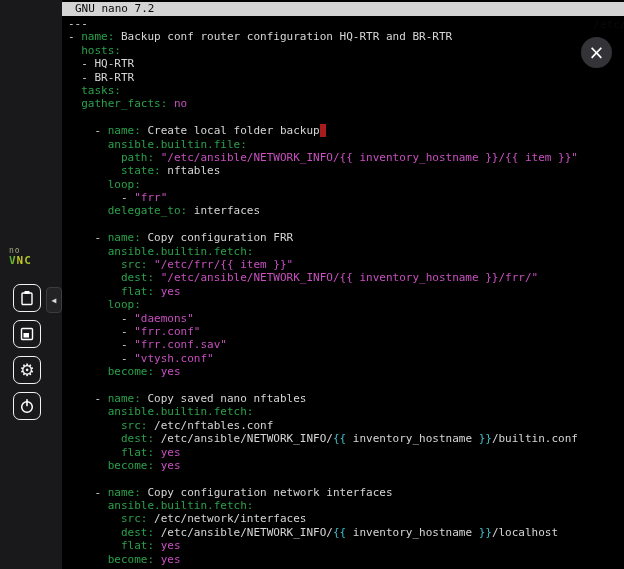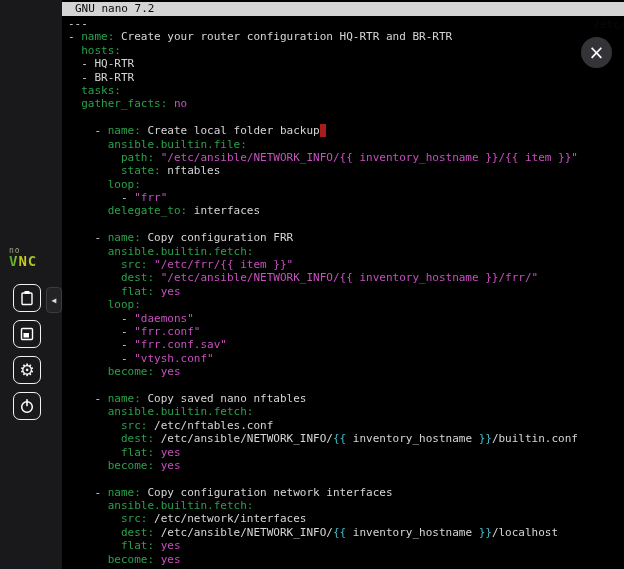--- a/index.html
+++ b/index.html
@@ -4,21 +4,21 @@
 <style>
   html,body{margin:0;padding:0;background:#000;}
   body{width:624px;height:569px;overflow:hidden;position:relative;
        font-family:"DejaVu Sans Mono","Liberation Mono",monospace;}
 
   
   .sidebar{position:absolute;left:0;top:0;width:62px;height:569px;
            background:var(--sidebar_bg);z-index:2;}
   .logo{position:absolute;left:9px;top:246px;line-height:10px;}
   .logo .l1{font-size:8px;color:#9aa87c;letter-spacing:1px;}
-  .logo .l2{font-size:14px;font-weight:bold;letter-spacing:1px;
+  .logo .l2{font-size:11px;font-weight:bold;letter-spacing:1px;
             background:linear-gradient(90deg,#3faa35,#d6cf1f,#8abf2c);
             -webkit-background-clip:text;background-clip:text;color:transparent;}
   .handle{position:absolute;left:46px;top:287px;width:14px;height:24px;
           background:#232326;border:1px solid #3c3c40;border-radius:4px;
           display:flex;align-items:center;justify-content:center;
           color:#d8d8d8;font-size:8px;cursor:pointer;}
   .cbtn{position:absolute;left:13px;width:28px;height:28px;border-radius:7px;
         border:1.5px solid var(--icon_white);box-sizing:border-box;
         display:flex;align-items:center;justify-content:center;cursor:pointer;}
   .cbtn svg{display:block;}
@@ -86,21 +86,21 @@
   </div>
 </div>
 
 <div class="terminal">
   <div class="titlebar">
     <span class="tb-app">GNU nano 7.2</span>
     <span class="tb-file">/etc/ansible/b</span>
   </div>
   <div class="editor">
       <div class="line"><span class="tok-d">---</span></div>
-      <div class="line"><span class="tok-d">- </span><span class="tok-k">name:</span><span class="tok-d"> Create your router configuration HQ-RTR and BR-RTR</span></div>
+      <div class="line"><span class="tok-d">- </span><span class="tok-k">name:</span><span class="tok-d"> Backup conf router configuration HQ-RTR and BR-RTR</span></div>
       <div class="line"><span class="tok-d">  </span><span class="tok-k">hosts:</span></div>
       <div class="line"><span class="tok-d">  - HQ-RTR</span></div>
       <div class="line"><span class="tok-d">  - BR-RTR</span></div>
       <div class="line"><span class="tok-d">  </span><span class="tok-k">tasks:</span></div>
       <div class="line"><span class="tok-d">  </span><span class="tok-k">gather_facts:</span><span class="tok-d"> </span><span class="tok-b">no</span></div>
       <div class="line"> </div>
       <div class="line"><span class="tok-d">    - </span><span class="tok-k">name:</span><span class="tok-d"> Create local folder backup</span><span class="tok-cur"> </span></div>
       <div class="line"><span class="tok-d">      </span><span class="tok-k">ansible.builtin.file:</span></div>
       <div class="line"><span class="tok-d">        </span><span class="tok-k">path:</span><span class="tok-d"> </span><span class="tok-s">"/etc/ansible/NETWORK_INFO/{{ inventory_hostname }}/{{ item }}"</span></div>
       <div class="line"><span class="tok-d">        </span><span class="tok-k">state:</span><span class="tok-d"> nftables</span></div>

